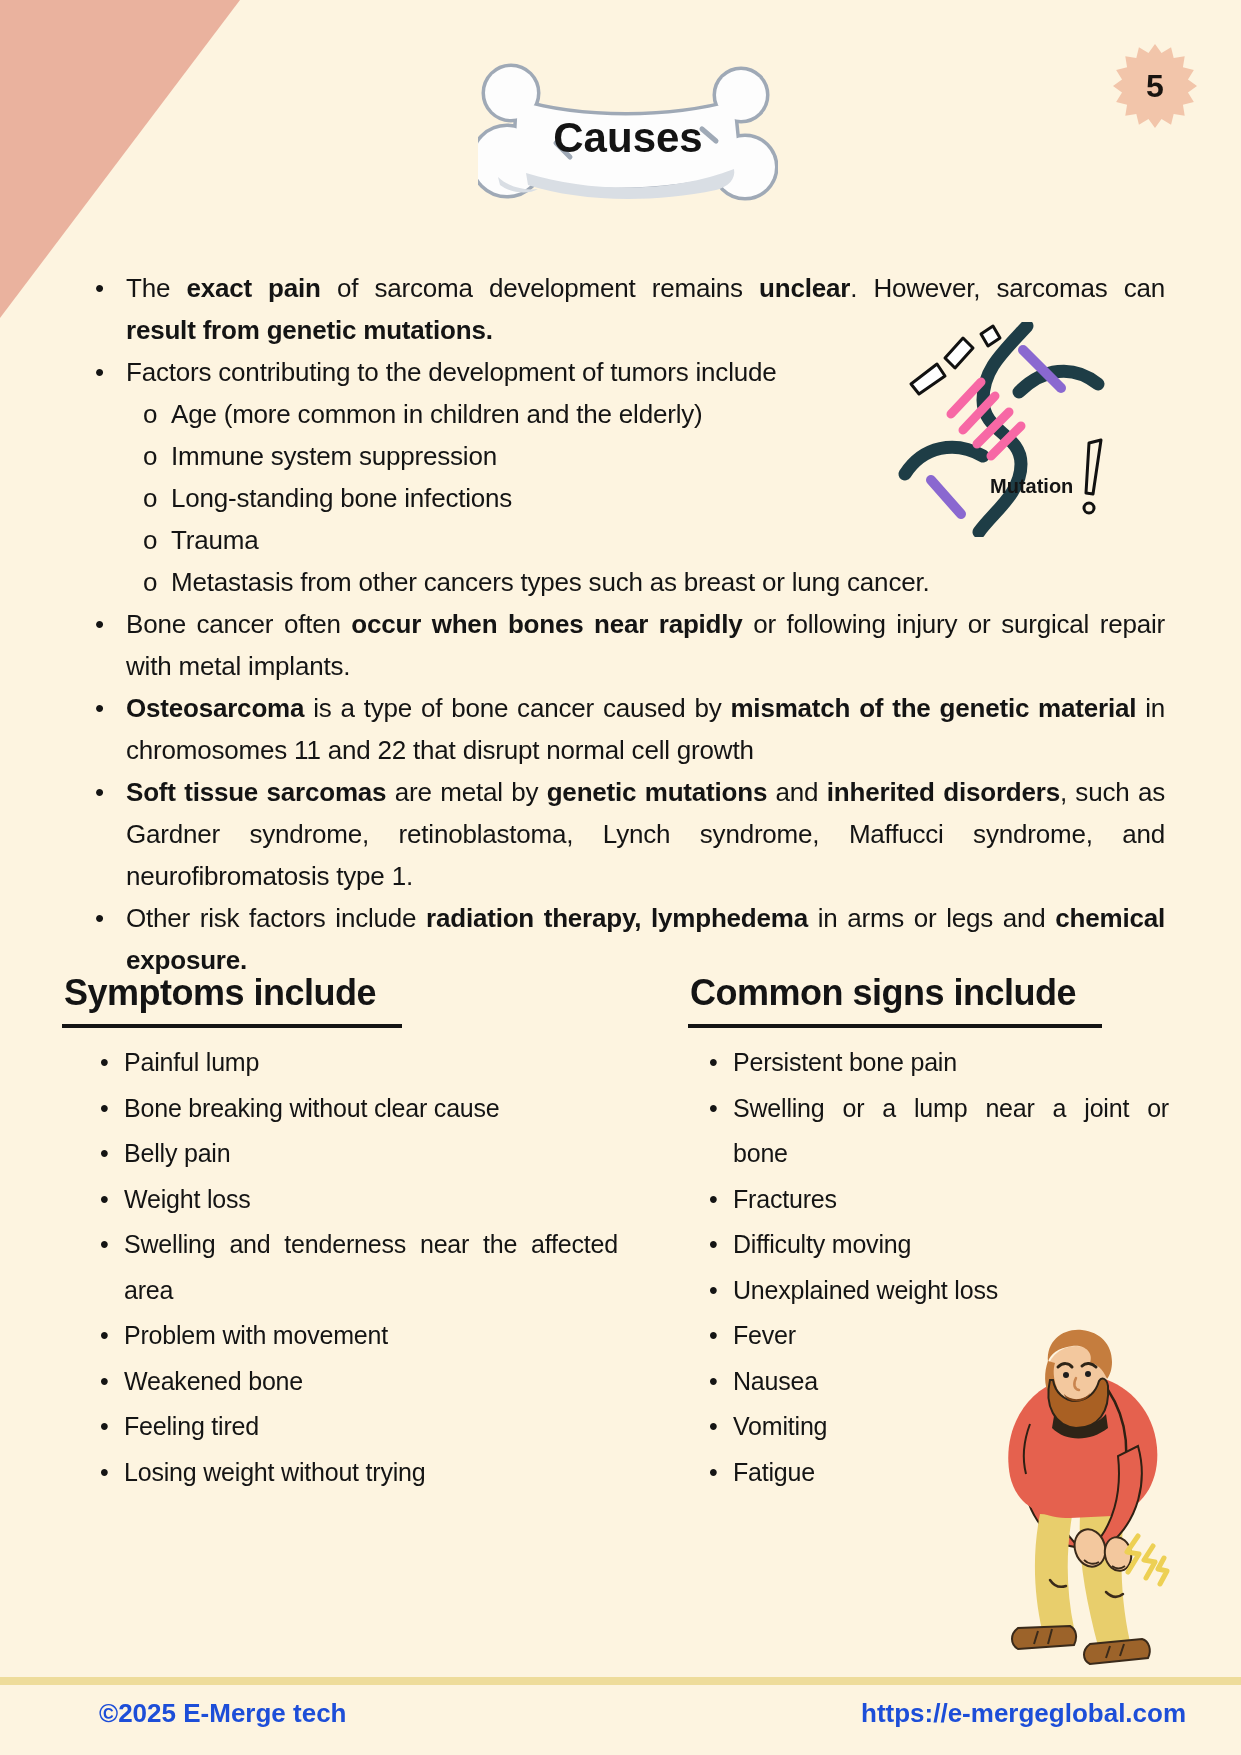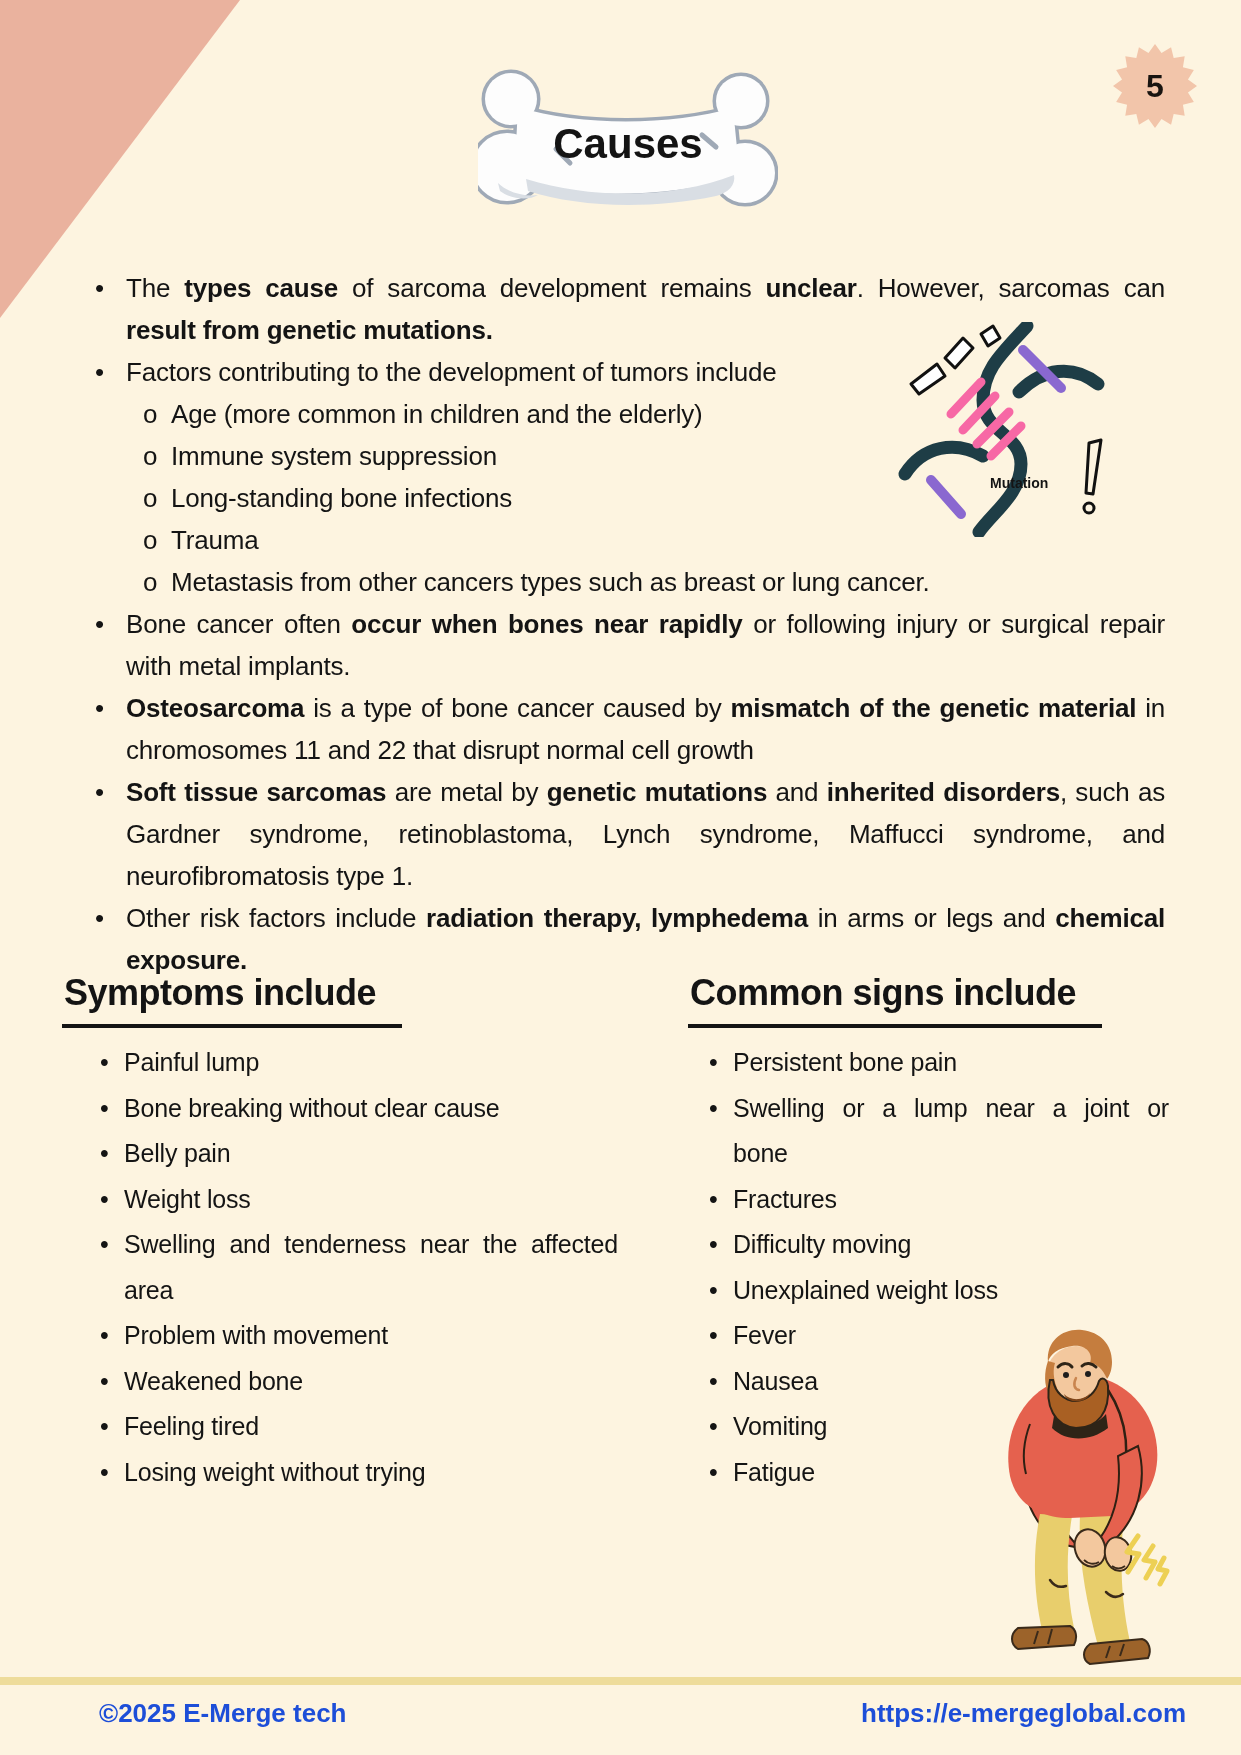--- a/index.html
+++ b/index.html
@@ -10,40 +10,40 @@
   }
   
   .corner{position:absolute;left:0;top:0;width:240px;height:318px;background:#eab29e;
     clip-path:polygon(0 0,100% 0,0 100%);}
   
   .badge{position:absolute;left:1113px;top:44px;width:84px;height:84px;}
   .badge svg{position:absolute;left:0;top:0;}
   .badge .num{position:absolute;left:0;top:0;width:84px;height:84px;display:flex;
     align-items:center;justify-content:center;font-size:32px;font-weight:700;color:#191410;}
   
-  .bone{position:absolute;left:478px;top:63px;width:300px;height:160px;text-align:right;}
+  .bone{position:absolute;left:478px;top:57px;width:300px;height:160px;text-align:right;}
   .bone svg{position:absolute;left:0;top:0;}
   .bone .label{position:absolute;left:0;top:0;width:100%;height:100%;display:flex;
     align-items:center;justify-content:center;font-size:42px;font-weight:700;color:#141414;
     padding-top:2px;box-sizing:border-box;}
   
   .causes{position:absolute;left:88px;top:267px;width:1077px;font-size:26px;
     line-height:42px;letter-spacing:-0.2px;}
   .entry{position:relative;}
   .entry .marker{position:absolute;top:0;font-weight:400;}
   .entry.b{padding-left:38px;}
   .entry.b > .marker{left:7px;}
   .entry.s{padding-left:83px;}
   .entry.s > .marker{left:55px;}
   .tl{white-space:normal;}
   .tl.just{text-align:justify;text-align-last:justify;}
   .bold{font-weight:700;}
   
   .dna{position:absolute;left:893px;top:322px;width:230px;height:215px;}
-  .dna .mut{position:absolute;left:97px;top:153px;font-size:14px;font-weight:700;color:#141414;}
+  .dna .mut{position:absolute;left:97px;top:153px;font-size:20px;font-weight:700;color:#141414;}
   
   .colhead{position:absolute;font-size:36px;font-weight:700;
     border-bottom:4px solid #141414;padding:0 26px 10px 2px;letter-spacing:-0.5px;}
   #sym-head{left:62px;top:972px;}
   #sign-head{left:688px;top:972px;}
   
   .collist{position:absolute;font-size:25px;line-height:45.5px;letter-spacing:-0.2px;}
   #sym-list{left:100px;top:1040px;width:518px;}
   #sign-list{left:709px;top:1040px;width:460px;}
   .collist .entry{padding-left:24px;}
@@ -90,21 +90,21 @@
       <path d="M 20 120 C 30 130, 48 134, 60 132 C 50 138, 32 136, 22 128 Z" fill="#d9dee4"></path>
       <path d="M 78 86 L 92 100" stroke="#9fa9b6" stroke-width="5" stroke-linecap="round" fill="none"></path>
       <path d="M 224 72 L 238 84" stroke="#9fa9b6" stroke-width="5" stroke-linecap="round" fill="none"></path>
     </svg>
     <div class="label">Causes</div>
   </div>
 
   <div class="causes" id="causes-block">
       <div class="entry b">
         <span class="marker">•</span>
-        <div class="tl just"><span>The </span><span class="bold">types cause</span><span> of sarcoma development remains </span><span class="bold">unclear</span><span>. However, sarcomas can</span></div>
+        <div class="tl just"><span>The </span><span class="bold">exact pain</span><span> of sarcoma development remains </span><span class="bold">unclear</span><span>. However, sarcomas can</span></div>
         <div class="tl"><span class="bold">result from genetic mutations.</span></div>
       </div>
       <div class="entry b">
         <span class="marker">•</span>
         <div class="tl"><span>Factors contributing to the development of tumors include</span></div>
       </div>
       <div class="entry s">
         <span class="marker">o</span>
         <div class="tl"><span>Age (more common in children and the elderly)</span></div>
       </div>

